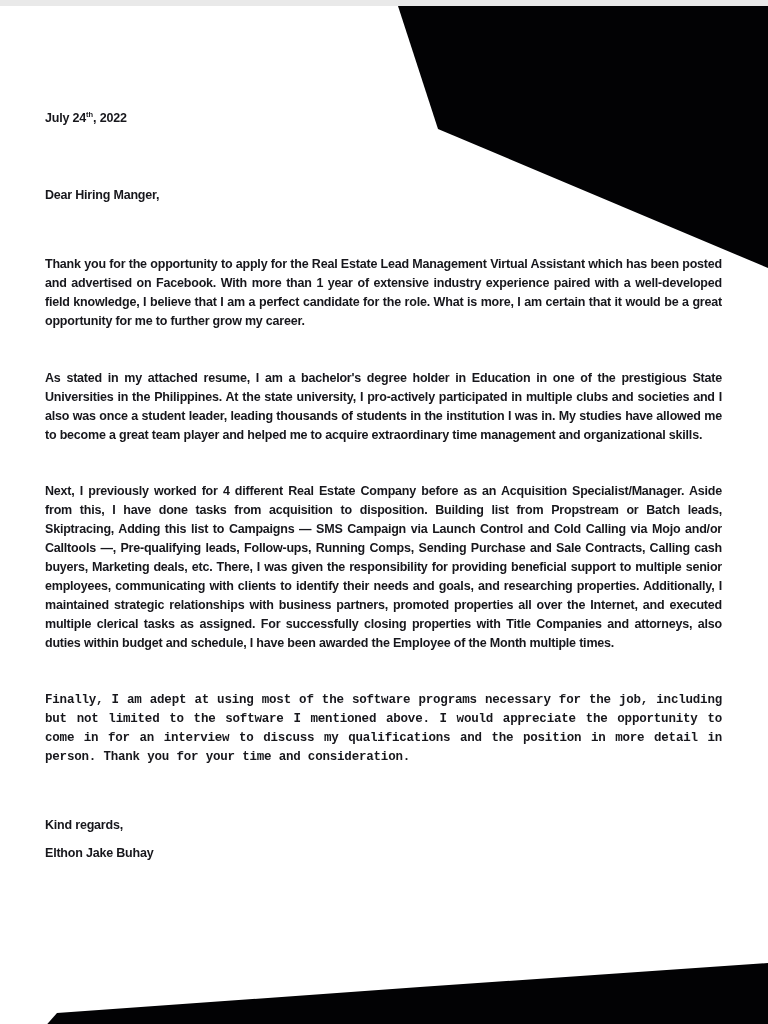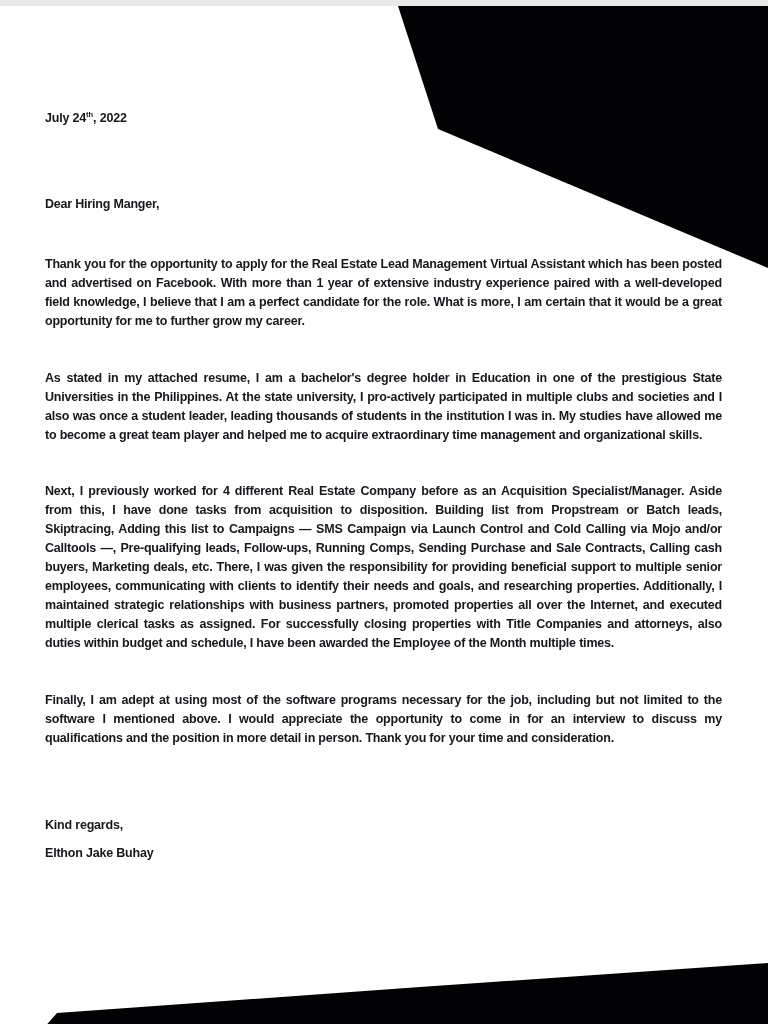--- a/index.html
+++ b/index.html
@@ -40,27 +40,27 @@
 
   <svg class="decor-svg" viewBox="0 0 768 1024" xmlns="http://www.w3.org/2000/svg" aria-hidden="true">
     <polygon points="398,0 768,0 768,262 438,123"></polygon>
     <polygon points="42,1024 57,1007 420,981 768,957 768,1024"></polygon>
   </svg>
 
   <div class="txt date" style="top:103px;">
     <span>July 24</span><sup>th</sup><span>, 2022</span>
   </div>
 
-  <div class="txt" style="top:189px;">Dear Hiring Manger,</div>
+  <div class="txt" style="top:180px;">Dear Hiring Manger,</div>
 
   <p class="txt para" style="top:249px;">Thank you for the opportunity to apply for the Real Estate Lead Management Virtual Assistant which has been posted and advertised on Facebook. With more than 1 year of extensive industry experience paired with a well-developed field knowledge, I believe that I am a perfect candidate for the role.  What is more, I am certain that it would be a great opportunity for me to further grow my career.</p>
 
   <p class="txt para" style="top:363px;">As stated in my attached resume, I am a bachelor's degree holder in Education in one of the prestigious State Universities in the Philippines. At the state university, I pro-actively participated in multiple clubs and societies and I also was once a student leader, leading thousands of students in the institution I was in. My studies have allowed me to become a great team player and helped me to acquire extraordinary time management and organizational skills.</p>
 
   <p class="txt para" style="top:476px;">Next, I previously worked for 4 different Real Estate Company before as an Acquisition Specialist/Manager.  Aside from this, I have done tasks from acquisition to disposition.  Building list from Propstream or Batch leads, Skiptracing, Adding this list to Campaigns — SMS Campaign via Launch Control and Cold Calling via Mojo and/or Calltools —, Pre-qualifying leads, Follow-ups, Running Comps, Sending Purchase and Sale Contracts, Calling cash buyers, Marketing deals, etc. There, I was given the responsibility for providing beneficial support to multiple senior employees, communicating with clients to identify their needs and goals, and researching properties. Additionally, I maintained strategic relationships with business partners, promoted properties all over the Internet, and executed multiple clerical tasks as assigned. For successfully closing properties with Title Companies and attorneys, also duties within budget and schedule, I have been awarded the Employee of the Month multiple times.</p>
 
-  <p class="txt para" style="top:685px;">Finally, I am adept at using most of the software programs necessary for the job, including but not limited to the software I mentioned above. I would appreciate the opportunity to come in for an interview to discuss my qualifications and the position in more detail in person. Thank you for your time and consideration.</p>
+  <p class="txt para" style="top:685px;font-family:Liberation Mono, monospace;">Finally, I am adept at using most of the software programs necessary for the job, including but not limited to the software I mentioned above. I would appreciate the opportunity to come in for an interview to discuss my qualifications and the position in more detail in person. Thank you for your time and consideration.</p>
 
   <div class="txt" style="top:838px;">Elthon Jake Buhay</div>
 
   <div class="txt" style="top:810px;">Kind regards,</div>
 
 </div>
 
 </body></html>

